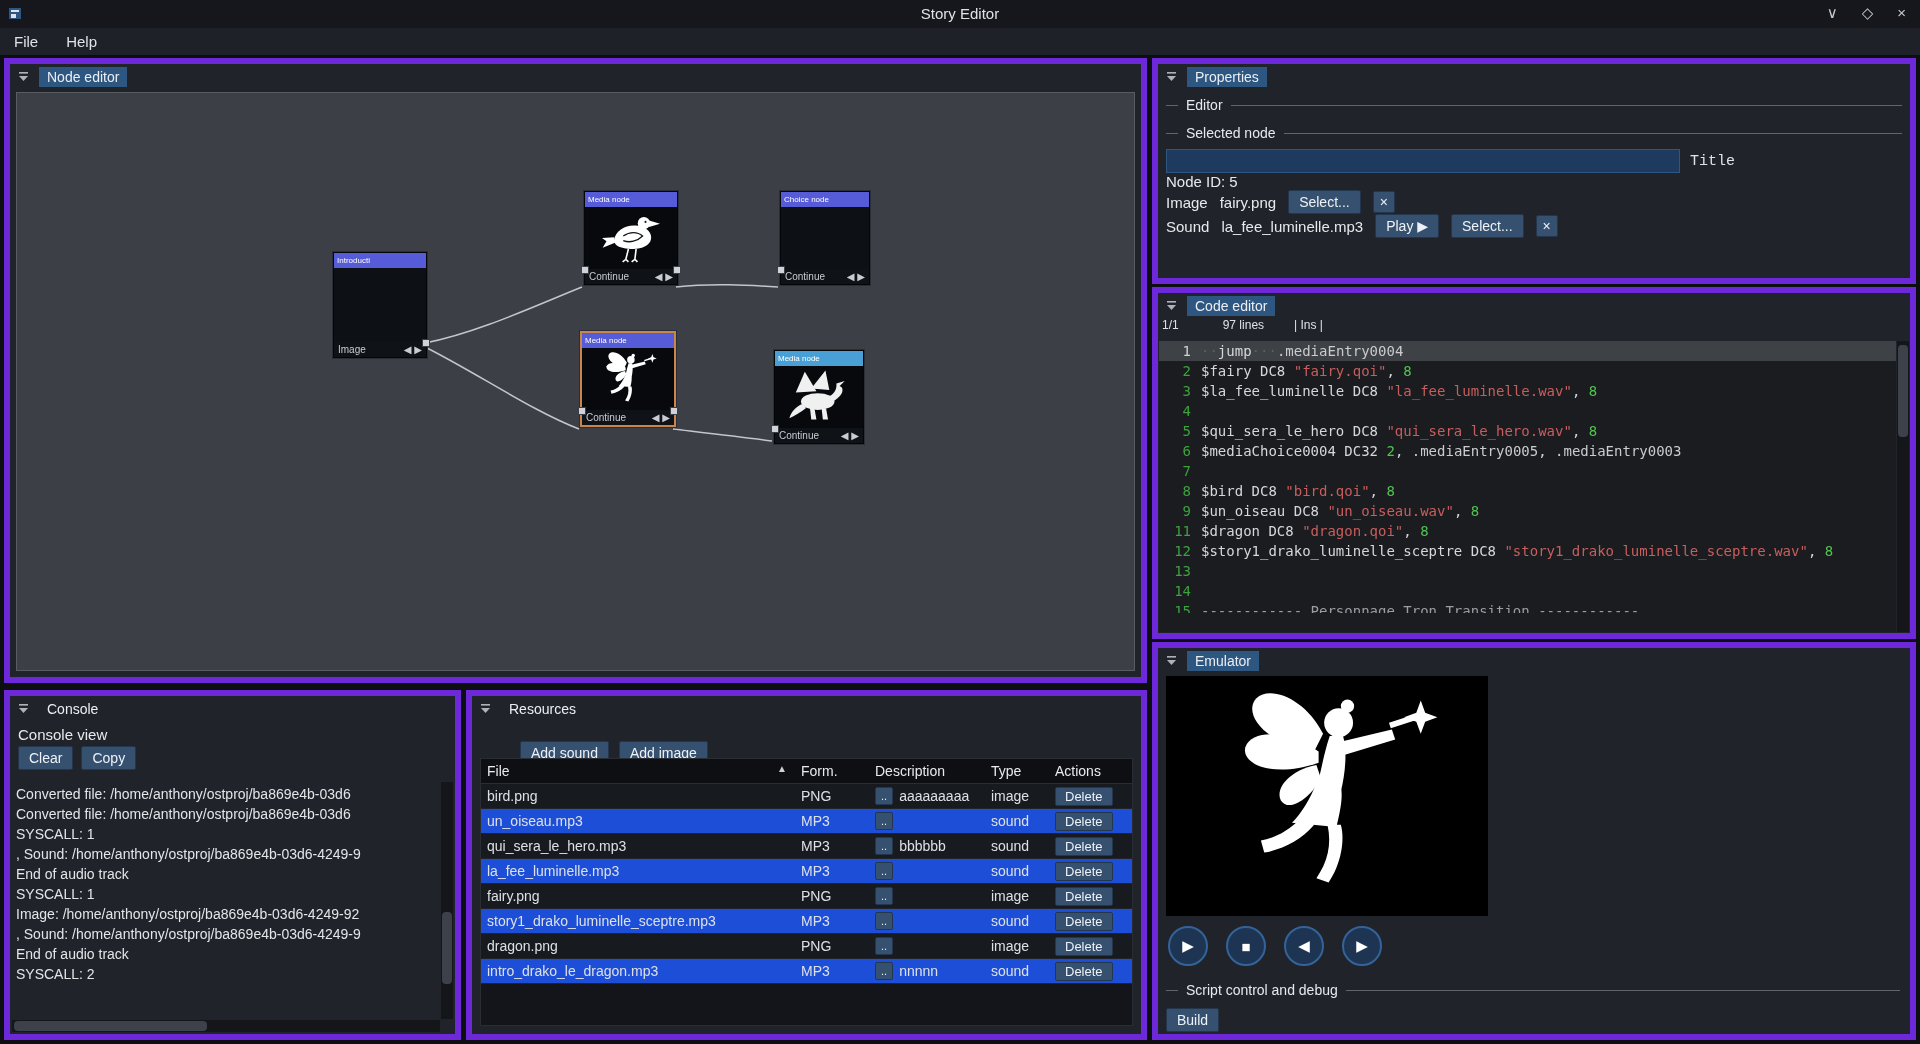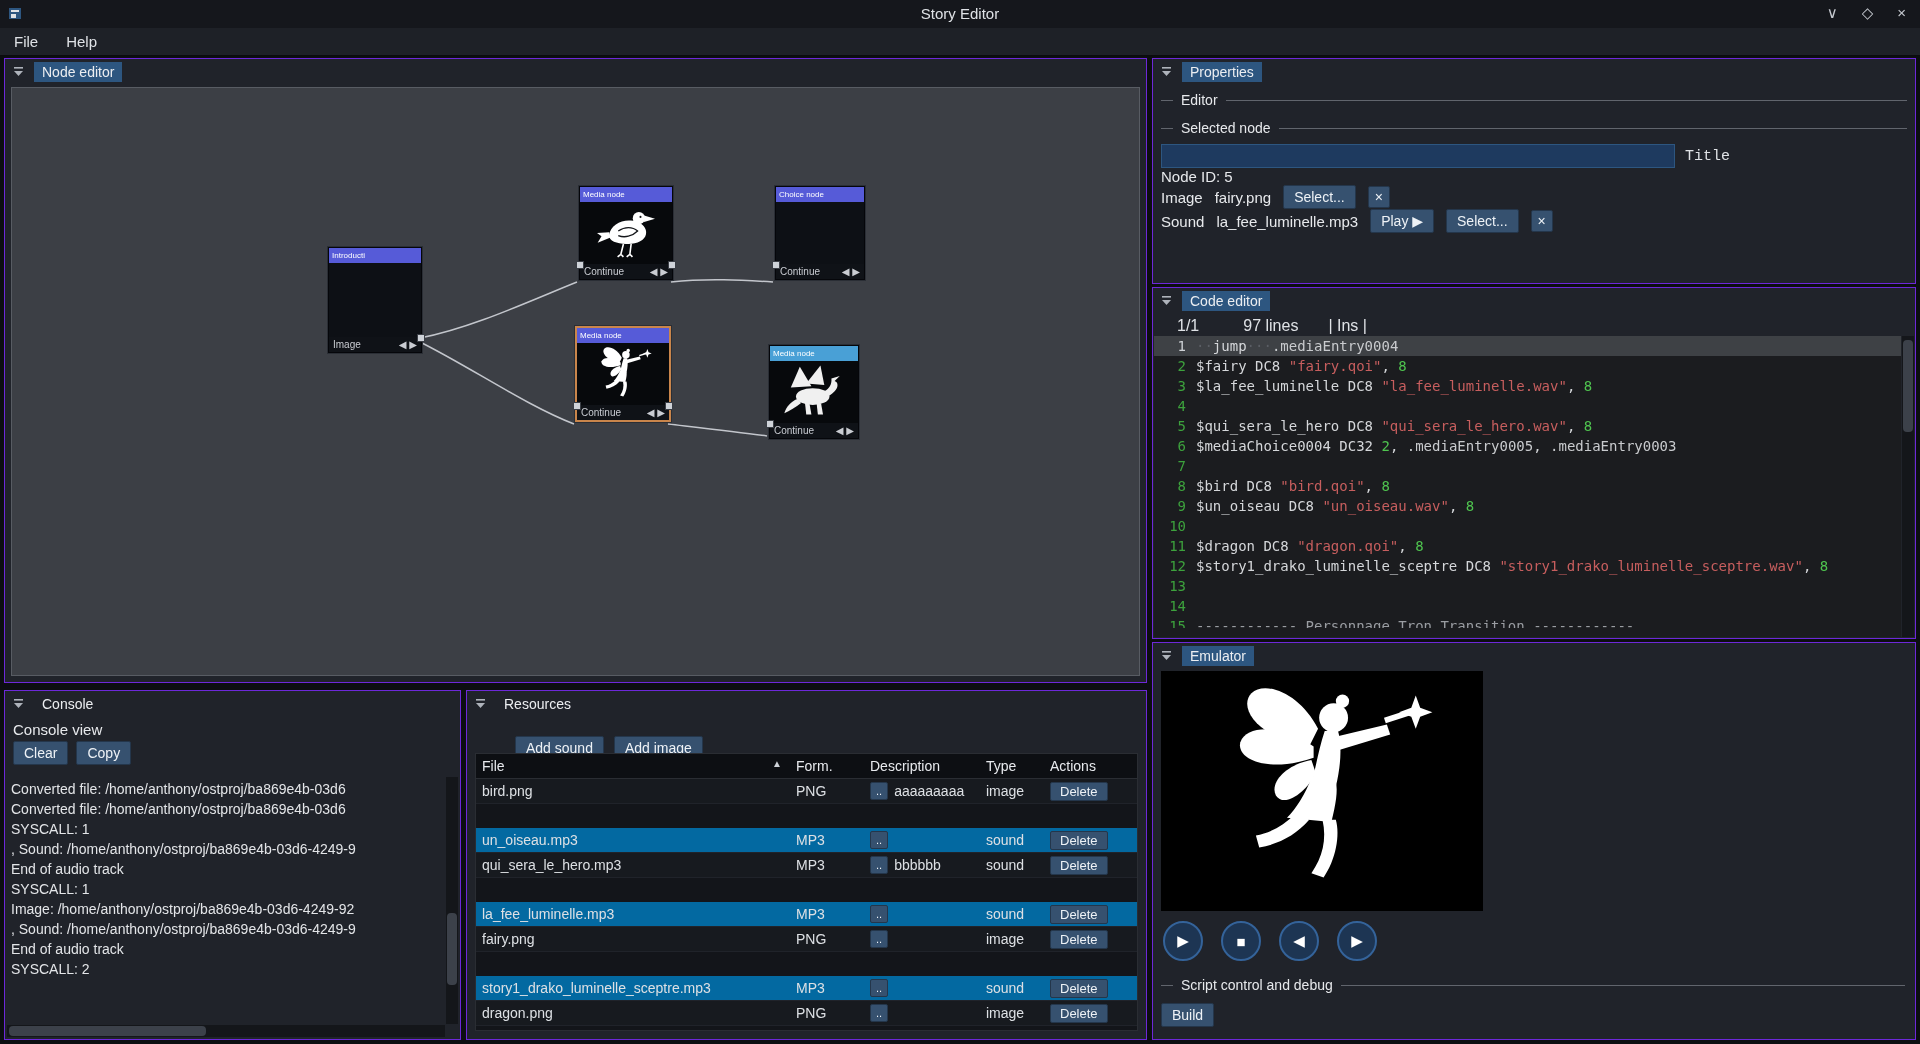--- a/index.html
+++ b/index.html
@@ -7,21 +7,21 @@
        font-family:"Liberation Sans",sans-serif;overflow:hidden;color:#dfe2e6;}
   
   .titlebar{position:absolute;left:0;top:0;width:1920px;height:28px;background:#15171c;}
   .tb-title{position:absolute;left:0;right:0;top:5px;text-align:center;font-size:15px;color:#dfe2e6;}
   .app-icon{position:absolute;left:8px;top:6px;}
   .win-controls{position:absolute;right:14px;top:4px;display:flex;gap:24px;font-size:15px;color:#c6cad0;}
   .win-controls span{cursor:default;}
   .menubar{position:absolute;left:0;top:28px;width:1920px;height:28px;background:#1e2127;
            display:flex;align-items:center;gap:28px;padding-left:14px;font-size:15px;border-bottom:1px solid #0b0c0f;box-sizing:border-box;}
   
-  .panel{position:absolute;background:#20232a;border:1px solid #6d28d9;box-sizing:border-box;}
+  .panel{position:absolute;background:#20232a;border:6px solid #6d28d9;box-sizing:border-box;}
   .phead{height:25px;display:flex;align-items:center;gap:8px;padding:0 6px;}
   .ptitle{font-size:14px;color:#eceef1;padding:2px 8px;}
   .ptitle.active{background:#2d5680;}
   .collapse{width:15px;height:15px;display:inline-flex;align-items:center;justify-content:center;}
   #p-node{left:4px;top:58px;width:1143px;height:625px;}
   #p-console{left:4px;top:690px;width:457px;height:350px;}
   #p-resources{left:466px;top:690px;width:681px;height:350px;}
   #p-props{left:1152px;top:58px;width:764px;height:226px;}
   #p-code{left:1152px;top:287px;width:764px;height:352px;}
   #p-emu{left:1152px;top:642px;width:764px;height:398px;}
@@ -48,21 +48,21 @@
   .mini-btn{background:#36516f;border:1px solid #24364b;color:#eef2f6;font-size:11px;height:18px;padding:0 5px;border-radius:2px;font-family:inherit;}
   .text-input{width:502px;height:22px;background:#1e3a5f;border:1px solid #2d5680;color:#e7e9ec;font-size:14px;padding:0 5px;}
   .vtrack{position:absolute;width:12px;background:#14161a;}
   .htrack{position:absolute;height:12px;background:#14161a;}
   .thumb{position:absolute;background:#3c414a;border-radius:4px;}
   
   .pbody{padding:4px 8px;}
   .prop-row{display:flex;align-items:center;gap:12px;font-size:15px;color:#e7e9ec;margin-top:0;}
   .title-row{display:flex;align-items:center;gap:10px;margin-top:8px;}
   
-  .code-status{display:flex;align-items:flex-end;height:22px;font-size:16px;color:#dfe2e6;padding-left:24px;}
+  .code-status{display:flex;align-items:flex-start;height:22px;font-size:12px;color:#dfe2e6;padding-left:4px;}
   .cs-lines{margin-left:44px;} .cs-mode{margin-left:30px;}
   .code-area{position:absolute;left:1px;top:48px;right:14px;bottom:1px;background:#1b1c1f;overflow:hidden;}
   .code-line{display:flex;height:20px;line-height:20px;font-family:"DejaVu Sans Mono",monospace;font-size:14px;white-space:pre;}
   .code-line.clip{height:12px;overflow:hidden;}
   .ln{width:32px;flex:none;text-align:right;padding-right:10px;color:#3da23d;}
   .current{background:#3e4145;} .current .ln{color:#cfd2d6;}
   .tk-ws{color:#5a5e64;} .tk-id{color:#d5d7da;} .tk-ref{color:#c9cbce;}
   .tk-str{color:#c75e5e;} .tk-num{color:#4fc44f;} .tk-cm{color:#9a9da2;}
   #code-scroll{top:48px;bottom:1px;right:1px;}
   
@@ -78,21 +78,21 @@
   .console-log{position:absolute;left:2px;top:86px;right:15px;bottom:15px;overflow:hidden;
                font-size:14px;color:#e3e5e8;line-height:20px;padding:2px 4px;white-space:nowrap;}
   #con-v{top:86px;bottom:15px;right:2px;}
   #con-h{left:2px;right:15px;bottom:2px;}
   
   .res-btns{display:flex;gap:10px;margin:20px 8px;padding-left:40px;}
   .rtable{position:absolute;left:8px;top:62px;right:8px;bottom:8px;background:#13151a;border:1px solid #2a2d33;overflow:hidden;}
   .rhead,.rrow{display:grid;grid-template-columns:314px 74px 116px 64px 1fr;align-items:center;height:24px;}
   .rhead{background:#0d0f13;color:#e8eaee;font-size:14px;border-bottom:1px solid #2a2d33;}
   .rrow{background:#171a1f;border-bottom:1px solid #20232a;color:#dde0e4;font-size:14px;}
-  .rrow.alt{background:#0369a1;margin-top:24px;}
+  .rrow.alt{background:#1d4ed8;}
   .cell{padding-left:6px;overflow:hidden;white-space:nowrap;}
   .c-file.hdr{display:flex;justify-content:space-between;padding-right:8px;}
   .c-desc{display:flex;align-items:center;gap:6px;}
   .sort{font-size:10px;color:#cfd3d9;}
 </style>
 </head>
 <body>
 
 <svg width="0" height="0" style="position:absolute" aria-hidden="true">
   <defs>
@@ -291,21 +291,20 @@
   <div class="code-area">
       <div class="code-line current"><span class="ln">1</span><span class="lc"><span class="tk-ws">··</span><span class="tk-id">jump</span><span class="tk-ws">···</span><span class="tk-ref">.mediaEntry0004</span></span></div>
       <div class="code-line"><span class="ln">2</span><span class="lc"><span class="tk-id">$fairy DC8 </span><span class="tk-str">"fairy.qoi"</span><span class="tk-id">, </span><span class="tk-num">8</span></span></div>
       <div class="code-line"><span class="ln">3</span><span class="lc"><span class="tk-id">$la_fee_luminelle DC8 </span><span class="tk-str">"la_fee_luminelle.wav"</span><span class="tk-id">, </span><span class="tk-num">8</span></span></div>
       <div class="code-line"><span class="ln">4</span><span class="lc"></span></div>
       <div class="code-line"><span class="ln">5</span><span class="lc"><span class="tk-id">$qui_sera_le_hero DC8 </span><span class="tk-str">"qui_sera_le_hero.wav"</span><span class="tk-id">, </span><span class="tk-num">8</span></span></div>
       <div class="code-line"><span class="ln">6</span><span class="lc"><span class="tk-id">$mediaChoice0004 DC32 </span><span class="tk-num">2</span><span class="tk-id">, </span><span class="tk-ref">.mediaEntry0005</span><span class="tk-id">, </span><span class="tk-ref">.mediaEntry0003</span></span></div>
       <div class="code-line"><span class="ln">7</span><span class="lc"></span></div>
       <div class="code-line"><span class="ln">8</span><span class="lc"><span class="tk-id">$bird DC8 </span><span class="tk-str">"bird.qoi"</span><span class="tk-id">, </span><span class="tk-num">8</span></span></div>
       <div class="code-line"><span class="ln">9</span><span class="lc"><span class="tk-id">$un_oiseau DC8 </span><span class="tk-str">"un_oiseau.wav"</span><span class="tk-id">, </span><span class="tk-num">8</span></span></div>
-      <div class="code-line"><span class="ln">10</span><span class="lc"></span></div>
       <div class="code-line"><span class="ln">11</span><span class="lc"><span class="tk-id">$dragon DC8 </span><span class="tk-str">"dragon.qoi"</span><span class="tk-id">, </span><span class="tk-num">8</span></span></div>
       <div class="code-line"><span class="ln">12</span><span class="lc"><span class="tk-id">$story1_drako_luminelle_sceptre DC8 </span><span class="tk-str">"story1_drako_luminelle_sceptre.wav"</span><span class="tk-id">, </span><span class="tk-num">8</span></span></div>
       <div class="code-line"><span class="ln">13</span><span class="lc"></span></div>
       <div class="code-line"><span class="ln">14</span><span class="lc"></span></div>
       <div class="code-line clip"><span class="ln">15</span><span class="lc"><span class="tk-cm">------------ Personnage Tron Transition ------------</span></span></div>
     </div>
   <div class="vtrack" id="code-scroll">
     <div class="thumb" style="left:1px;right:1px;top:4px;height:92px;"></div>
   </div>
 </div>

